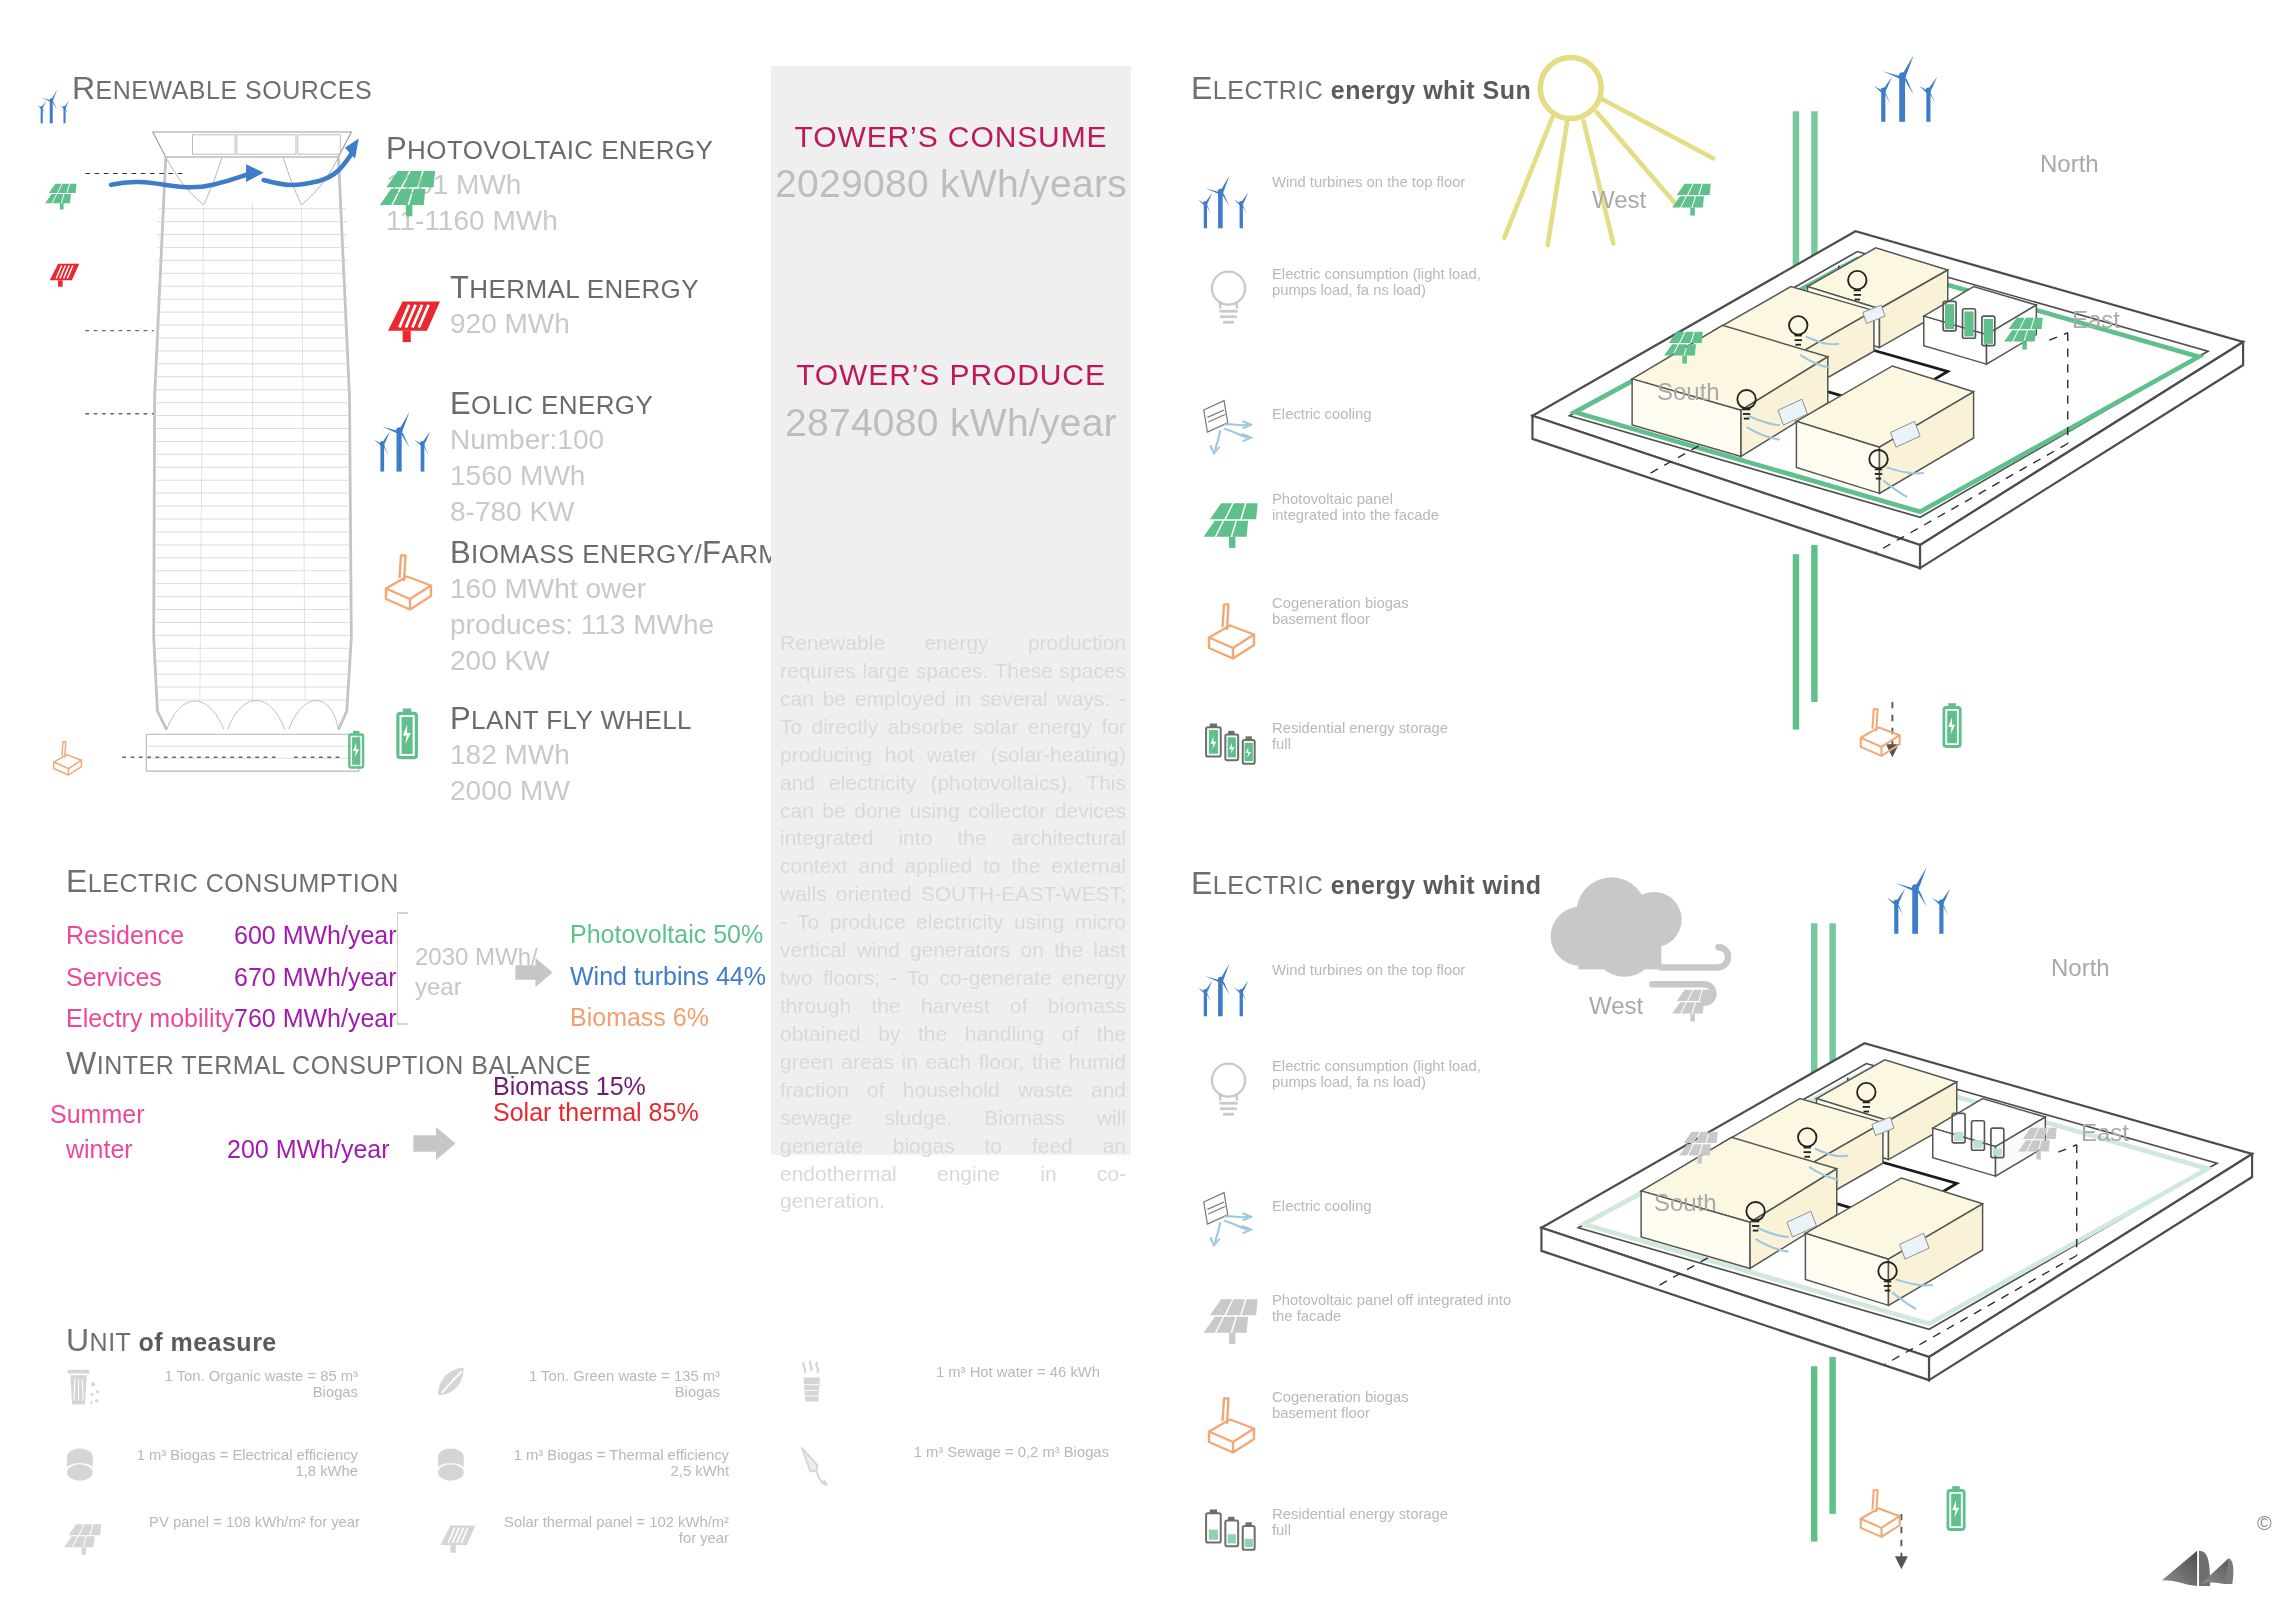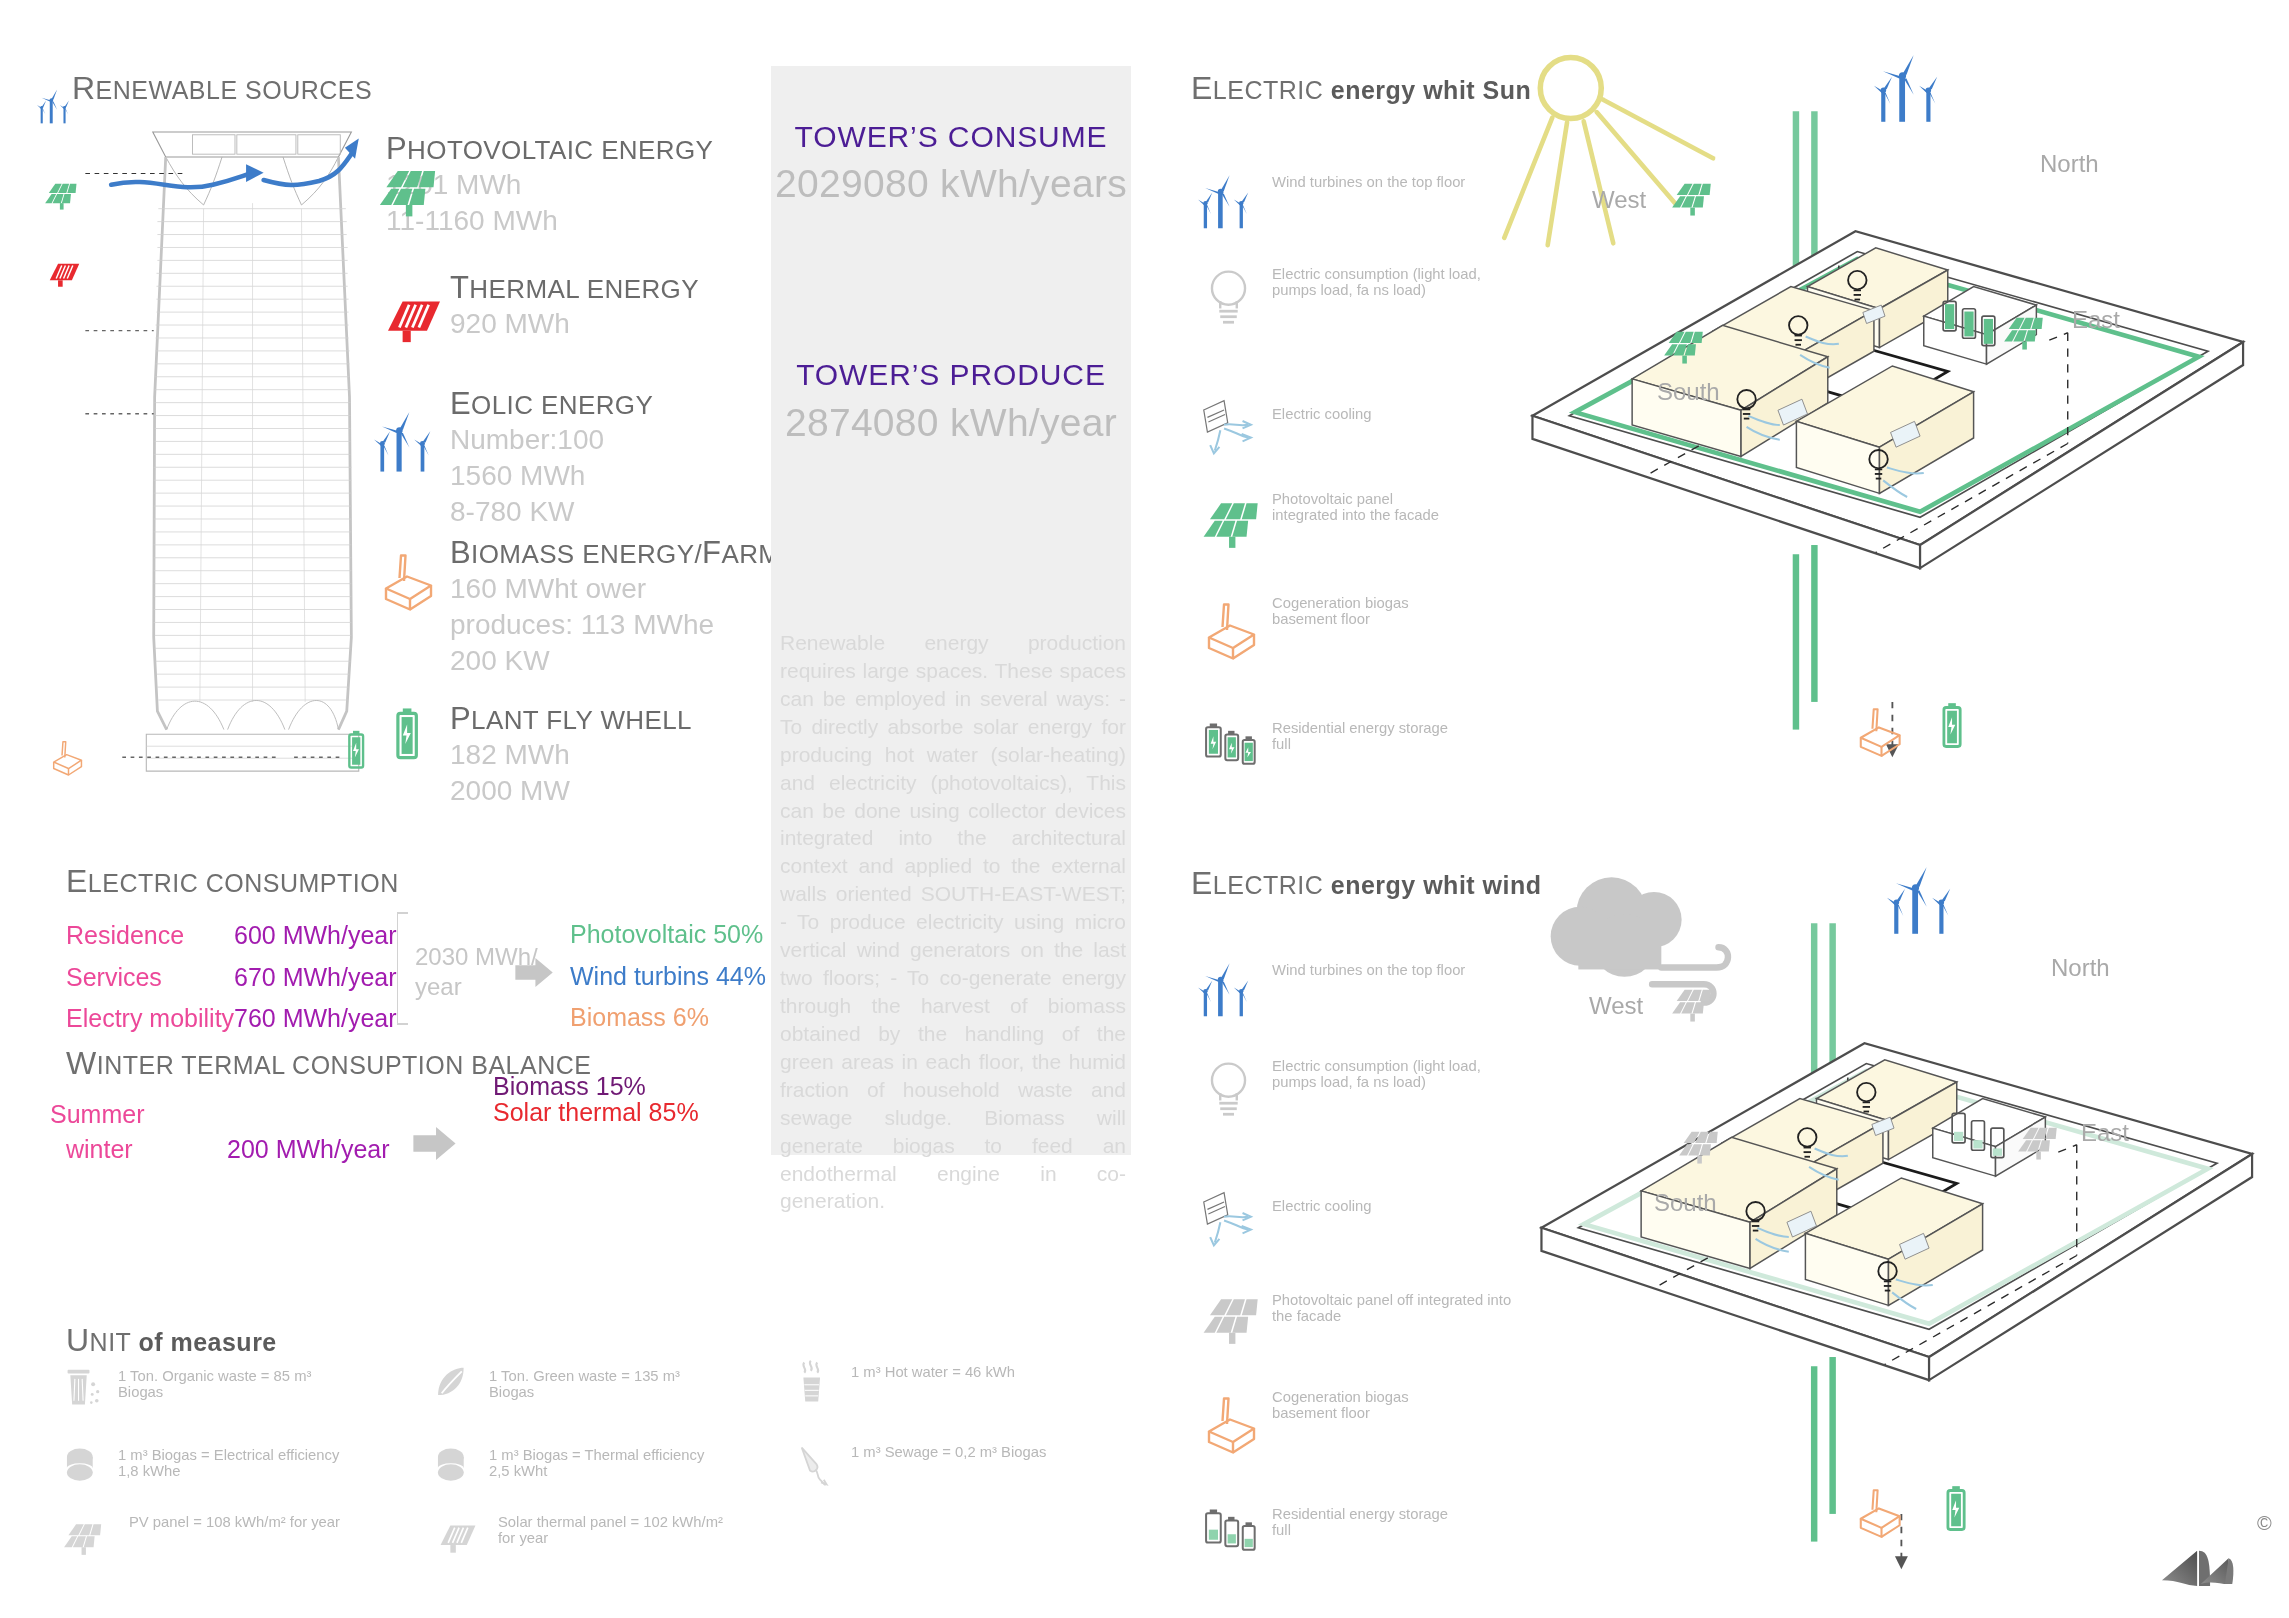--- a/index.html
+++ b/index.html
@@ -14,40 +14,40 @@
   .bold-part{font-weight:bold;color:#5b5b5b;}
 
   
   .leg{position:absolute;}
   .leg .t{font-size:26px;color:#6b6b6b;letter-spacing:0.4px;white-space:nowrap;}
   .leg .t .big{font-size:31px;}
   .leg .v{font-size:28px;color:#c9c9c9;line-height:1.28;white-space:nowrap;}
 
   
   #center-panel{left:771px;top:66px;width:360px;height:1089px;background:#efefef;}
-  .cp-title{font-size:30px;color:#4c1d95;text-align:center;letter-spacing:0.9px;}
+  .cp-title{font-size:30px;color:#be185d;text-align:center;letter-spacing:0.9px;}
   .cp-val{font-size:39px;color:#bdbdbd;text-align:center;letter-spacing:0.3px;}
   #cp-para{position:absolute;left:780px;top:629px;width:346px;font-size:21px;
            line-height:1.33;color:#d9d9d9;text-align:justify;}
 
   
   .ct-lbl{font-size:25px;color:#ec4899;white-space:nowrap;}
   .ct-val{font-size:25px;color:#a21caf;white-space:nowrap;}
   .ct-mid{font-size:24px;color:#c6c6c6;line-height:1.25;}
   .pct{font-size:25px;white-space:nowrap;}
 
   
   .bracket{position:absolute;border-left:1.8px solid #d2d2d2;}
   .bracket:before,.bracket:after{content:"";position:absolute;left:0;width:10px;
       height:1.8px;background:#d2d2d2;}
   .bracket:before{top:0;}
   .bracket:after{bottom:0;}
 
   
-  .um{position:absolute;}
+  .um{position:absolute;text-align:right;}
 
   
   .rleg{position:absolute;}
 
   
   .cmp{position:absolute;font-size:24px;color:#a9a9a9;}
 
   svg{display:block;overflow:visible;}
 </style>
 </head>

